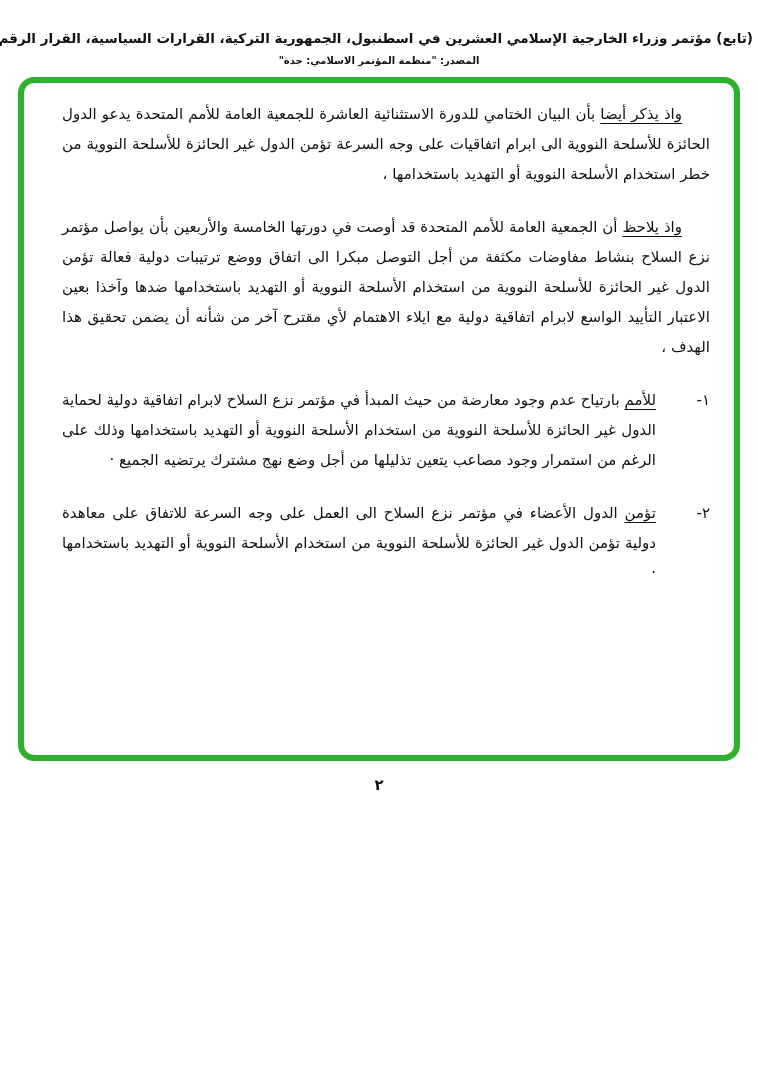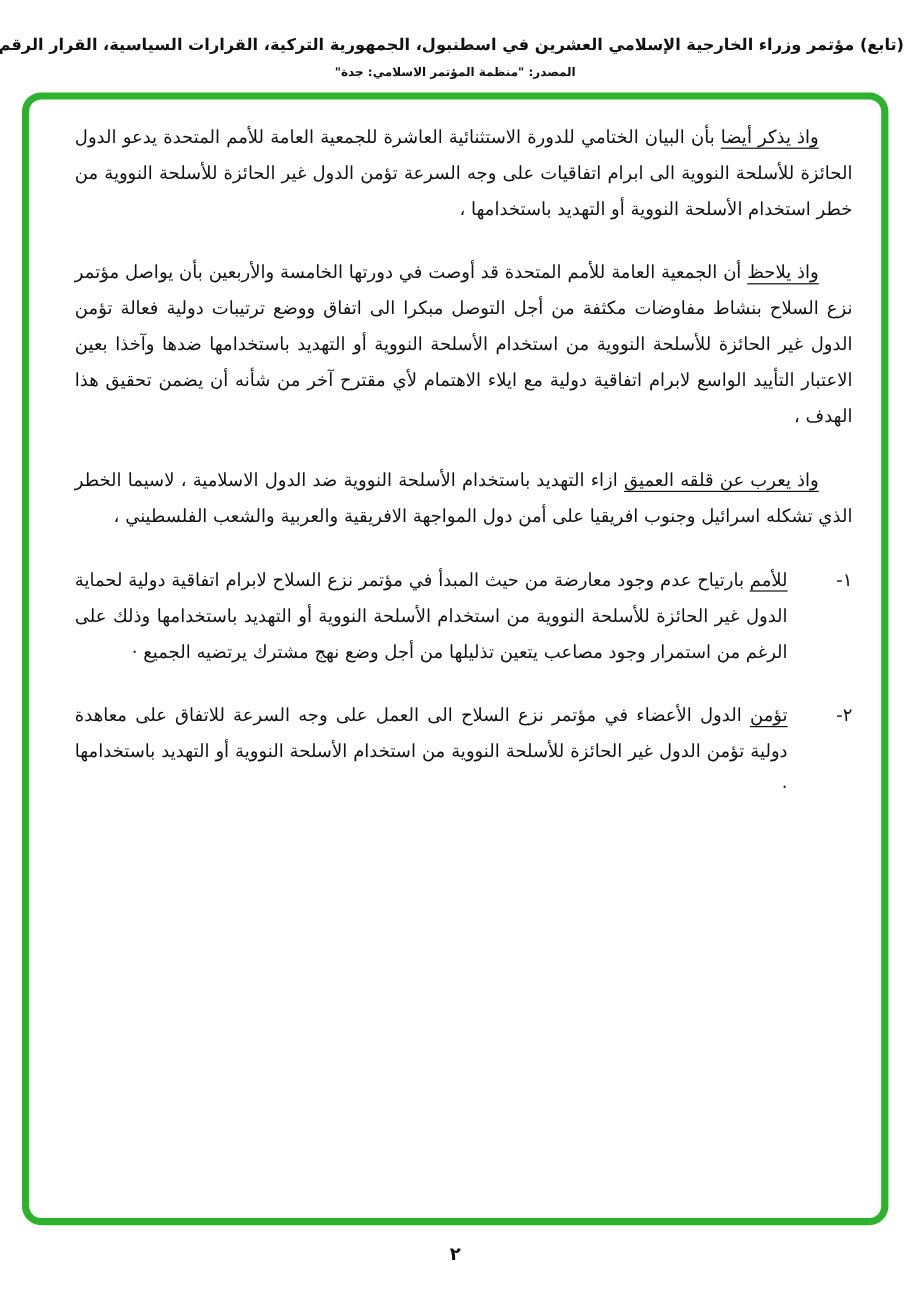--- a/index.html
+++ b/index.html
@@ -30,21 +30,21 @@
   }
   .header-line2 {
     font-weight: bold;
     font-size: 10px;
     text-align: center;
     margin-top: 7px;
   }
   .doc-frame {
     box-sizing: border-box;
     margin: 11px 18px 0 18px;
-    height: 944px;
+    height: 684px;
     border: 6px solid #2db22d;
     border-radius: 16px;
     padding: 16px 24px 8px 38px;
     background: #ffffff;
     overflow: hidden;
   }
   .doc-body {
     font-size: 15px;
     line-height: 30px;
     text-align: justify;
@@ -89,21 +89,20 @@
 
   <div class="header-line2">المصدر: "منظمة المؤتمر الاسلامي: جدة"</div>
 
   <div class="doc-frame">
     <div class="doc-body">
 
       <p class="para"><u class="lead">واذ يذكر أيضا</u><span> بأن البيان الختامي للدورة الاستثنائية العاشرة للجمعية العامة للأمم المتحدة يدعو الدول الحائزة للأسلحة النووية الى ابرام اتفاقيات على وجه السرعة تؤمن الدول غير الحائزة للأسلحة النووية من خطر استخدام الأسلحة النووية أو التهديد باستخدامها ،</span></p>
 
       <p class="para"><u class="lead">واذ يلاحظ</u><span> أن الجمعية العامة للأمم المتحدة قد أوصت في دورتها الخامسة والأربعين بأن يواصل مؤتمر نزع السلاح بنشاط مفاوضات مكثفة من أجل التوصل مبكرا الى اتفاق ووضع ترتيبات دولية فعالة تؤمن الدول غير الحائزة للأسلحة النووية من استخدام الأسلحة النووية أو التهديد باستخدامها ضدها وآخذا بعين الاعتبار التأييد الواسع لابرام اتفاقية دولية مع ايلاء الاهتمام لأي مقترح آخر من شأنه أن يضمن تحقيق هذا الهدف ،</span></p>
 
-      <p class="para"><u class="lead">واذ يعرب عن قلقه العميق</u><span> ازاء التهديد باستخدام الأسلحة النووية ضد الدول الاسلامية ، لاسيما الخطر الذي تشكله اسرائيل وجنوب افريقيا على أمن دول المواجهة الافريقية والعربية والشعب الفلسطيني ،</span></p>
 
       <div class="item">
         <span class="item-num">١-</span>
         <div class="item-body"><u class="lead">للأمم</u><span> بارتياح عدم وجود معارضة من حيث المبدأ في مؤتمر نزع السلاح لابرام اتفاقية دولية لحماية الدول غير الحائزة للأسلحة النووية من استخدام الأسلحة النووية أو التهديد باستخدامها وذلك على الرغم من استمرار وجود مصاعب يتعين تذليلها من أجل وضع نهج مشترك يرتضيه الجميع ·</span></div>
       </div>
 
       <div class="item">
         <span class="item-num">٢-</span>
         <div class="item-body"><u class="lead">تؤمن</u><span> الدول الأعضاء في مؤتمر نزع السلاح الى العمل على وجه السرعة للاتفاق على معاهدة دولية تؤمن الدول غير الحائزة للأسلحة النووية من استخدام الأسلحة النووية أو التهديد باستخدامها ·</span></div>
       </div>

